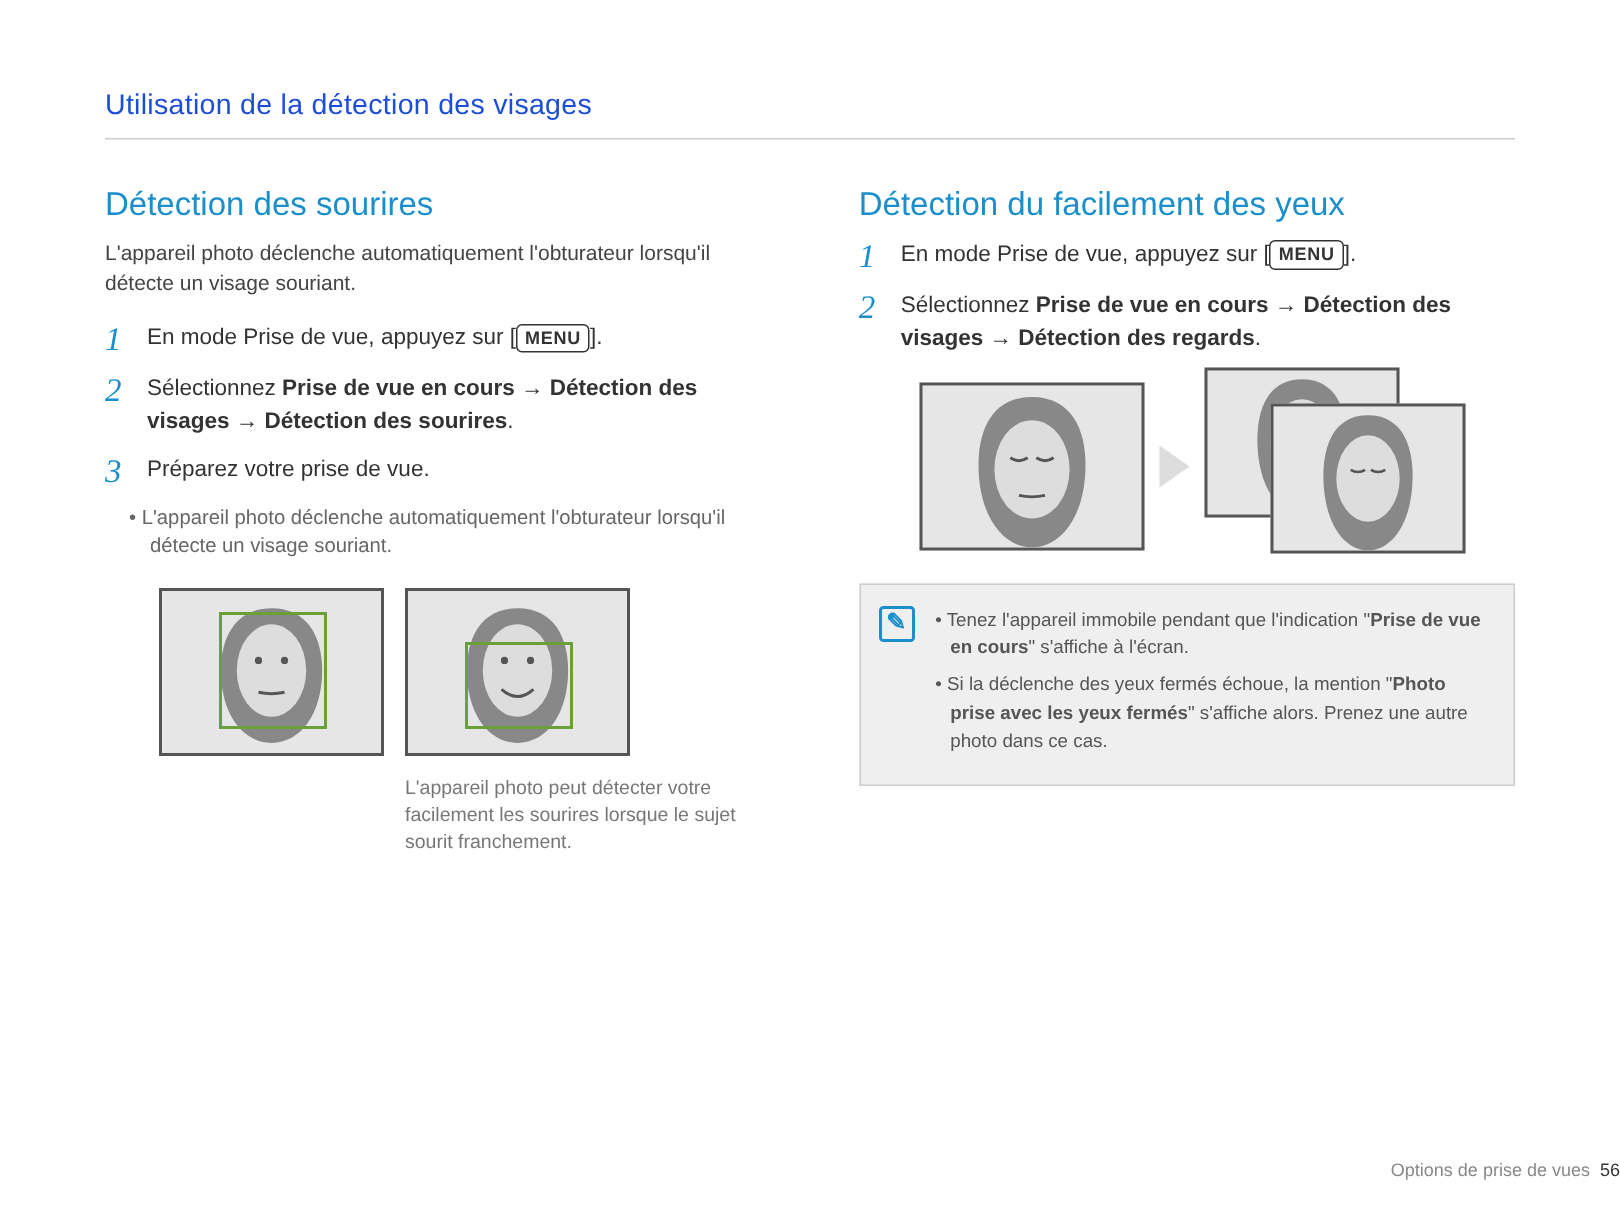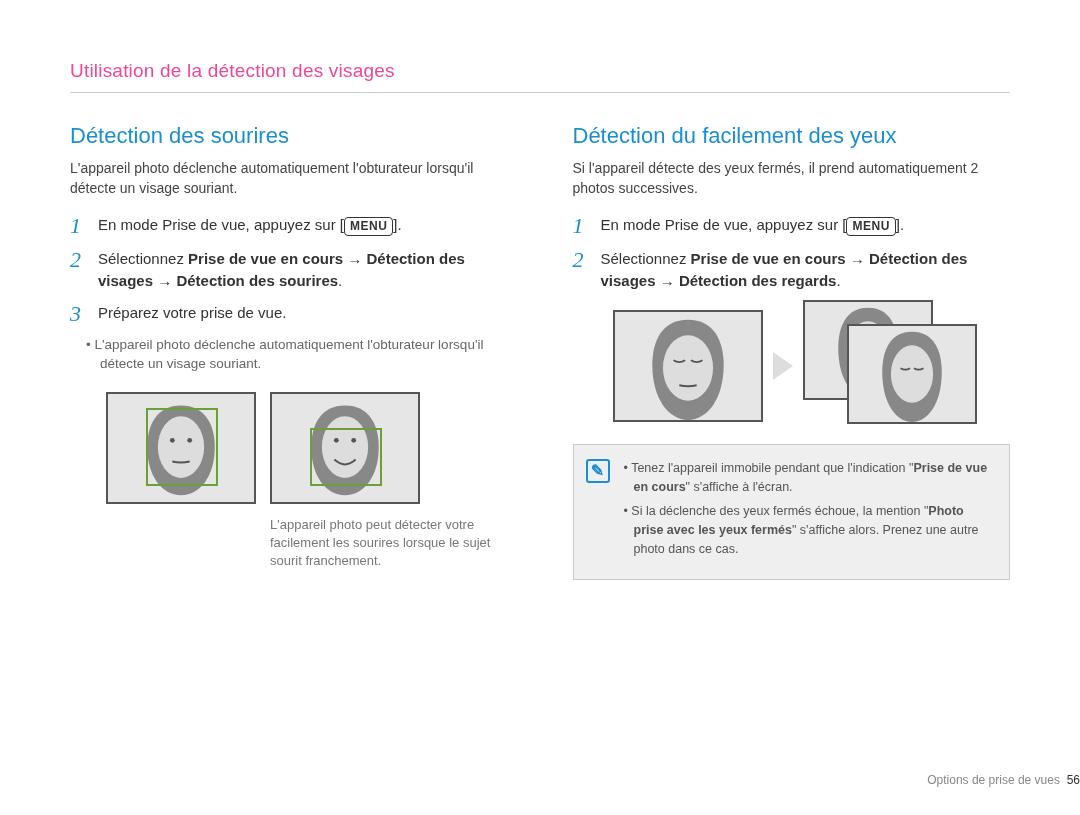--- a/index.html
+++ b/index.html
@@ -7,21 +7,21 @@
       width: 1080px;
       height: 815px;
       background: #fff;
       font-family: Arial, Helvetica, sans-serif;
       color: #333;
       padding: 60px 70px 30px 70px;
       position: relative;
     }
     .header {
       font-size: 19px;
-      color: #ec4899;
+      color: #1d4ed8;
       font-weight: 300;
       border-bottom: 1px solid #ccc;
       padding-bottom: 10px;
       margin-bottom: 30px;
       letter-spacing: 0.2px;
     }
     .columns {
       display: flex;
       gap: 65px;
     }
@@ -219,21 +219,20 @@
         </svg>
         <div class="detect-box db2"></div>
       </div>
     </div>
 
     <p class="caption">L'appareil photo peut détecter votre facilement les sourires lorsque le sujet sourit franchement.</p>
   </div>
 
   <div class="col">
     <h2>Détection du facilement des yeux</h2>
-    <p class="intro">Si l'appareil détecte des yeux fermés, il prend automatiquement 2 photos successives.</p>
 
     <div class="step">
       <div class="step-num">1</div>
       <div class="step-body">
         <span>En mode Prise de vue, appuyez sur [</span><span class="menu-pill">MENU</span><span>].</span>
       </div>
     </div>
 
     <div class="step">
       <div class="step-num">2</div>

